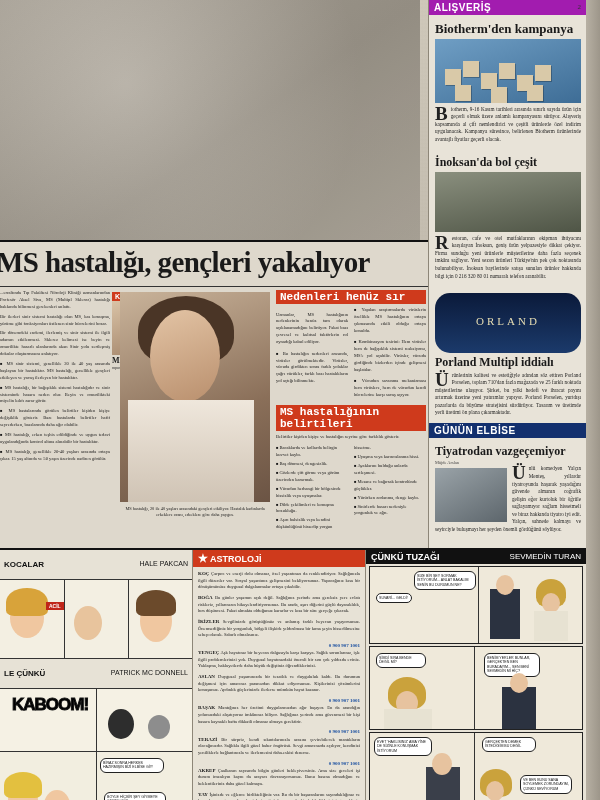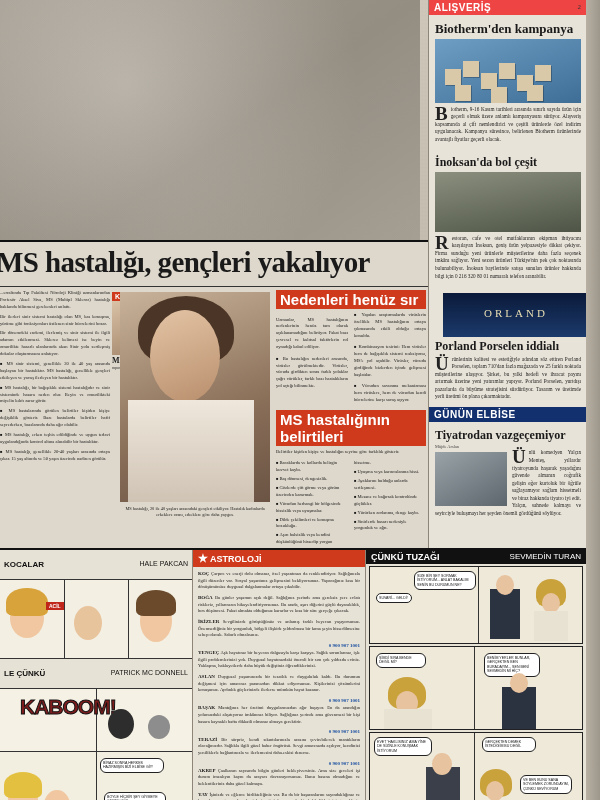--- a/index.html
+++ b/index.html
@@ -25,37 +25,37 @@
   .photo-blank:after{content:"";position:absolute;inset:0;
      background:radial-gradient(circle at 30% 35%, rgba(255,255,255,.18), rgba(0,0,0,.10) 70%);}
 
   
   .right-rail{position:absolute;left:428px;top:0;width:158px;height:548px;
      background:#e8e3d8;border-left:1px solid #8d8678;}
   .rail-strip{position:absolute;left:586px;top:0;width:14px;height:800px;
      background:linear-gradient(90deg,#b7b0a3,#9d968a);}
   .rail-pagenum{position:absolute;right:6px;top:3px;font-size:7px;color:#333;}
 
-  .sect-head{background:#ef4444;color:#fff;font-weight:bold;font-size:10px;
+  .sect-head{background:#a21caf;color:#fff;font-weight:bold;font-size:10px;
      padding:2px 5px;letter-spacing:.5px;font-family:"Liberation Sans",sans-serif;}
   .sect-head.blue{background:#13306e;}
   .rail-block{padding:4px 6px 6px 6px;}
   .rail-title{font-size:13px;font-weight:bold;line-height:1.05;margin:3px 0 3px 0;}
   .rail-title.sm{font-size:12px;}
   .rail-body{font-size:5.2px;line-height:1.45;text-align:justify;color:#222;}
   .dropcap{float:left;font-size:19px;line-height:14px;font-weight:bold;padding:1px 3px 0 0;}
 
   .rail-photo{width:100%;height:64px;margin:3px 0;
      background:linear-gradient(160deg,#6f9ec4,#3e6d96);position:relative;overflow:hidden;}
   .cubes span{position:absolute;width:16px;height:16px;background:#d9c9a8;
      box-shadow:1px 1px 0 rgba(0,0,0,.25);}
   .rail-photo2{width:100%;height:60px;margin:3px 0;
      background:linear-gradient(170deg,#8a8f7e,#4f5546);}
-  .rail-photo3{width:100%;height:44px;margin:3px 8px;
-     background:linear-gradient(180deg,#0b1a3a,#1b3a6b);position:relative;}
+  .rail-photo3{width:100%;height:60px;margin:3px 0;
+     background:linear-gradient(180deg,#0b1a3a,#1b3a6b);position:relative;border-radius:15px;}
   .orland{position:absolute;left:50%;top:46%;transform:translate(-50%,-50%);
      color:#e9dfb4;font-size:11px;letter-spacing:3px;}
   .rail-photo4{width:72px;height:54px;float:left;margin:3px 5px 2px 0;
      background:linear-gradient(150deg,#9aa3a8,#5d666c);}
 
   
   .hl-wrap{position:absolute;left:0;top:240px;width:428px;height:308px;background:#ded8cc;}
   .hl-rule{position:absolute;left:0;top:0;width:428px;height:2px;background:#111;}
   .headline{position:absolute;left:-4px;top:8px;width:436px;
      font-size:29px;font-weight:bold;letter-spacing:-.6px;line-height:1;}
@@ -78,22 +78,22 @@
   .main-photo .face{position:absolute;left:30px;top:18px;width:70px;height:92px;border-radius:50%;
      background:linear-gradient(160deg,#e3c4a5,#b98f6d);}
   .main-photo .hair{position:absolute;left:18px;top:4px;width:96px;height:70px;border-radius:50% 50% 40% 40%;
      background:#4a3526;}
   .main-photo .body{position:absolute;left:8px;top:108px;width:126px;height:102px;
      background:linear-gradient(180deg,#efe7dc,#cfc3b4);}
   .photo-cap{position:absolute;left:120px;top:266px;width:150px;font-size:4.4px;
      line-height:1.4;text-align:center;}
 
   .rightcols{position:absolute;left:276px;top:50px;width:150px;}
-  .redhead{background:#cf3a1c;color:#fff;font-size:15px;font-weight:bold;
-     padding:1px 4px;font-family:Liberation Sans, sans-serif;display:block;}
+  .redhead{background:#cf3a1c;color:#fff;font-size:11px;font-weight:bold;
+     padding:1px 4px;font-family:Liberation Mono, monospace;display:block;}
   .rc-body{font-size:4.6px;line-height:1.5;text-align:justify;margin-top:3px;}
   .two-col{column-count:2;column-gap:6px;}
   .list-col{column-count:2;column-gap:6px;font-size:4.6px;line-height:1.5;}
   .list-col p{margin:0 0 2px 0;}
   .sq:before{content:"■ ";font-size:4px;}
 
   
   .band{position:absolute;left:0;top:548px;width:586px;height:252px;background:#e7e2d6;
      border-top:2px solid #111;}
   .b-col{position:absolute;top:0;height:252px;}
@@ -105,22 +105,22 @@
      padding:10px 4px;border-bottom:1px solid #333;color:#111;}
   .striphead .auth{font-weight:normal;font-size:7px;float:right;}
   .strip{position:relative;border-bottom:1px solid #333;overflow:hidden;background:#efeade;}
 
   .toon{position:absolute;inset:0;}
   .sky{position:absolute;inset:0;background:#f3efe2;}
   .panelline{position:absolute;top:0;bottom:0;width:1px;background:#333;}
   .blob{position:absolute;border-radius:50%;}
   .speech{position:absolute;background:#fff;border:1px solid #222;border-radius:6px;
      font-size:3.6px;line-height:1.25;padding:2px;color:#111;font-family:"Liberation Sans",sans-serif;}
-  .kaboom{position:absolute;left:20px;top:6px;font-family:"Liberation Sans",sans-serif;
-     font-weight:bold;font-size:21px;color:#7f1d1d;-webkit-text-stroke:1px #111;letter-spacing:-1px;}
+  .kaboom{position:absolute;left:12px;top:6px;font-family:"Liberation Sans",sans-serif;
+     font-weight:bold;font-size:17px;color:#000000;-webkit-text-stroke:1px #111;letter-spacing:-1px;}
   .acil{position:absolute;background:#c0261a;color:#fff;font-size:5px;font-weight:bold;
      padding:1px 3px;font-family:"Liberation Sans",sans-serif;}
 
   .astro-head{background:#cf3a1c;color:#fff;font-family:"Liberation Sans",sans-serif;
      font-weight:bold;font-size:9px;padding:2px 5px;}
   .astro-body{padding:3px 5px;font-size:4.6px;line-height:1.45;text-align:justify;}
   .astro-body b{font-size:5px;}
   .astro-item{margin:0 0 3px 0;}
   .phone{color:#1a4fa0;font-weight:bold;font-size:5px;text-align:right;display:block;}
 
@@ -173,21 +173,21 @@
       <div class="rail-body">
         <span class="dropcap">R</span>
         <span>estoran, cafe ve otel mutfaklarının ekipman ihtiyacını karşılayan İnoksan, geniş ürün yelpazesiyle dikkat çekiyor. Firma sunduğu yeni ürünlerle müşterilerine daha fazla seçenek imkânı sağlıyor. Yeni sezon ürünleri Türkiye'nin pek çok noktasında bulunabiliyor. İnoksan bayilerinde satışa sunulan ürünler hakkında bilgi için 0 216 320 80 01 numaralı telefon aranabilir.</span>
       </div>
     </div>
 
     <div class="rail-block">
       <div class="rail-photo3">
         <div class="orland">ORLAND</div>
       </div>
-      <div class="rail-title sm">Porland Porselen iddialı</div>
+      <div class="rail-title sm">Porland Multipl iddialı</div>
       <div class="rail-body">
         <span class="dropcap">Ü</span>
         <span>rünlerinin kalitesi ve estetiğiyle adından söz ettiren Porland Porselen, toplam 710'dan fazla mağazada ve 25 farklı noktada müşterilerine ulaşıyor. Şirket, bu yılki hedefi ve ihracat payını artırmak üzerine yeni yatırımlar yapıyor. Porland Porselen, yurtdışı pazarlarda da büyüme stratejisini sürdürüyor. Tasarım ve üretimde yerli üretimi ön plana çıkarmaktadır.</span>
       </div>
     </div>
 
     <div class="sect-head blue">GÜNÜN ELBİSE</div>
     <div class="rail-block">
       <div class="rail-title sm">Tiyatrodan vazgeçemiyor</div>
       <div style="font-size:4.4px;color:#444">Müjde Arslan</div>

